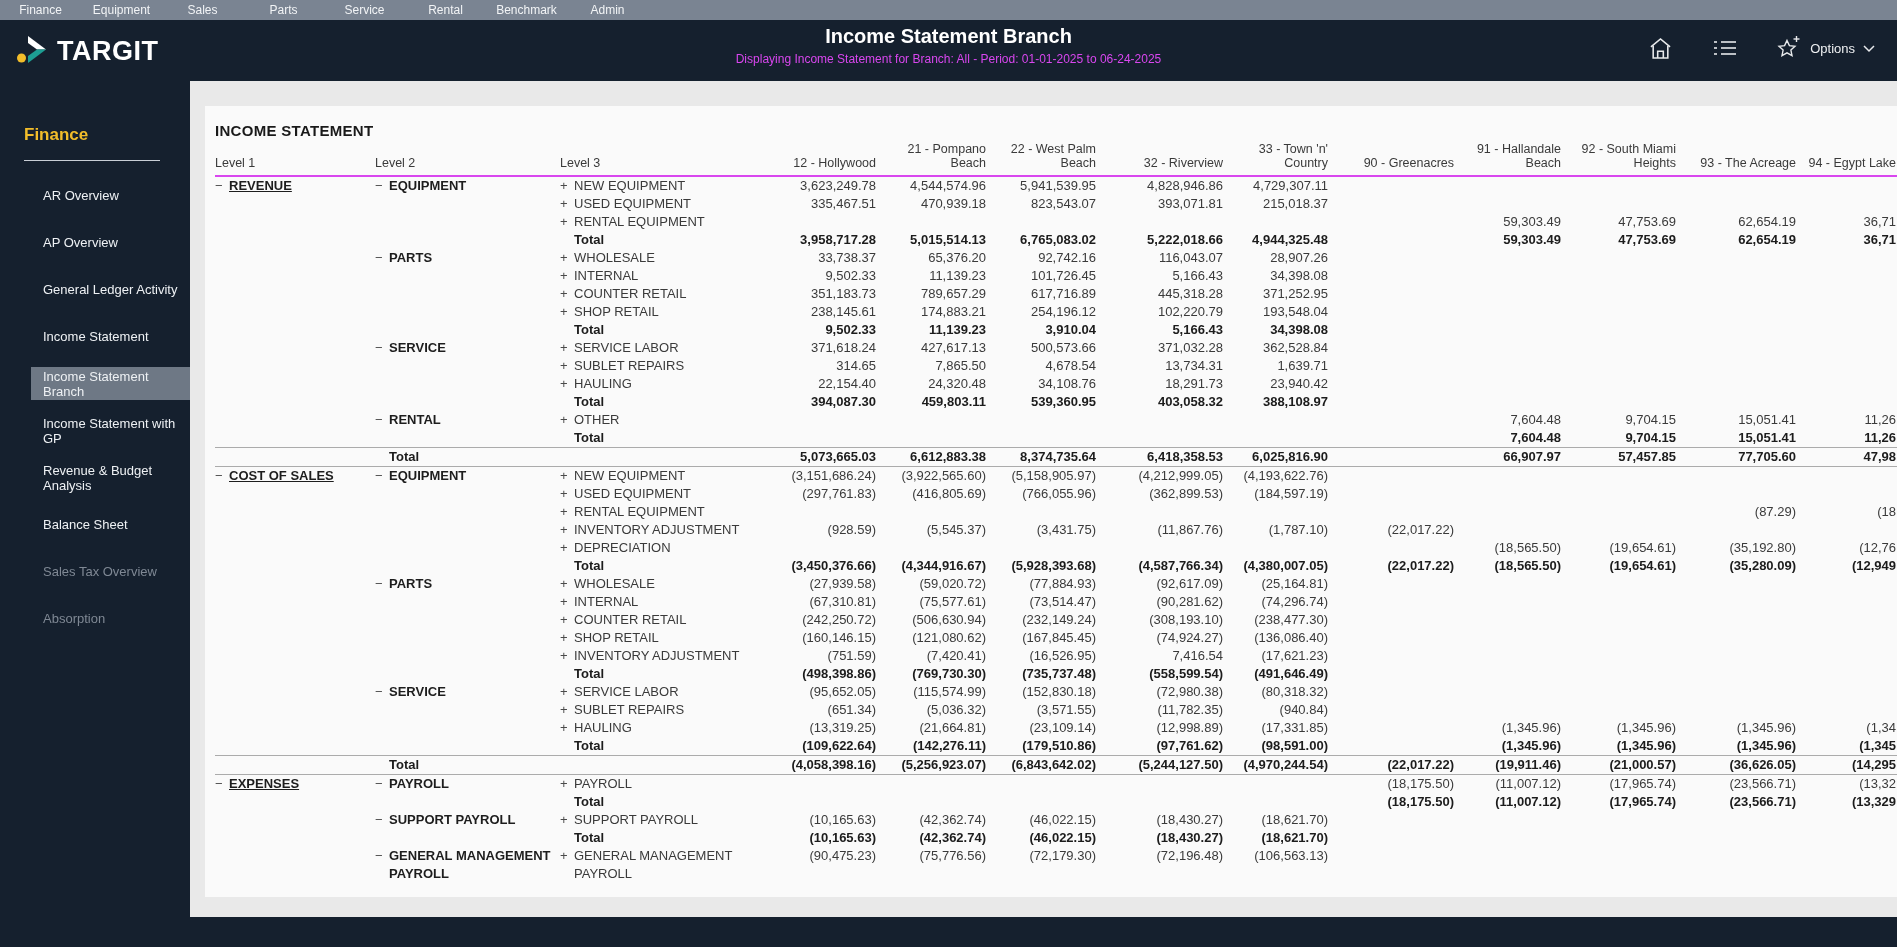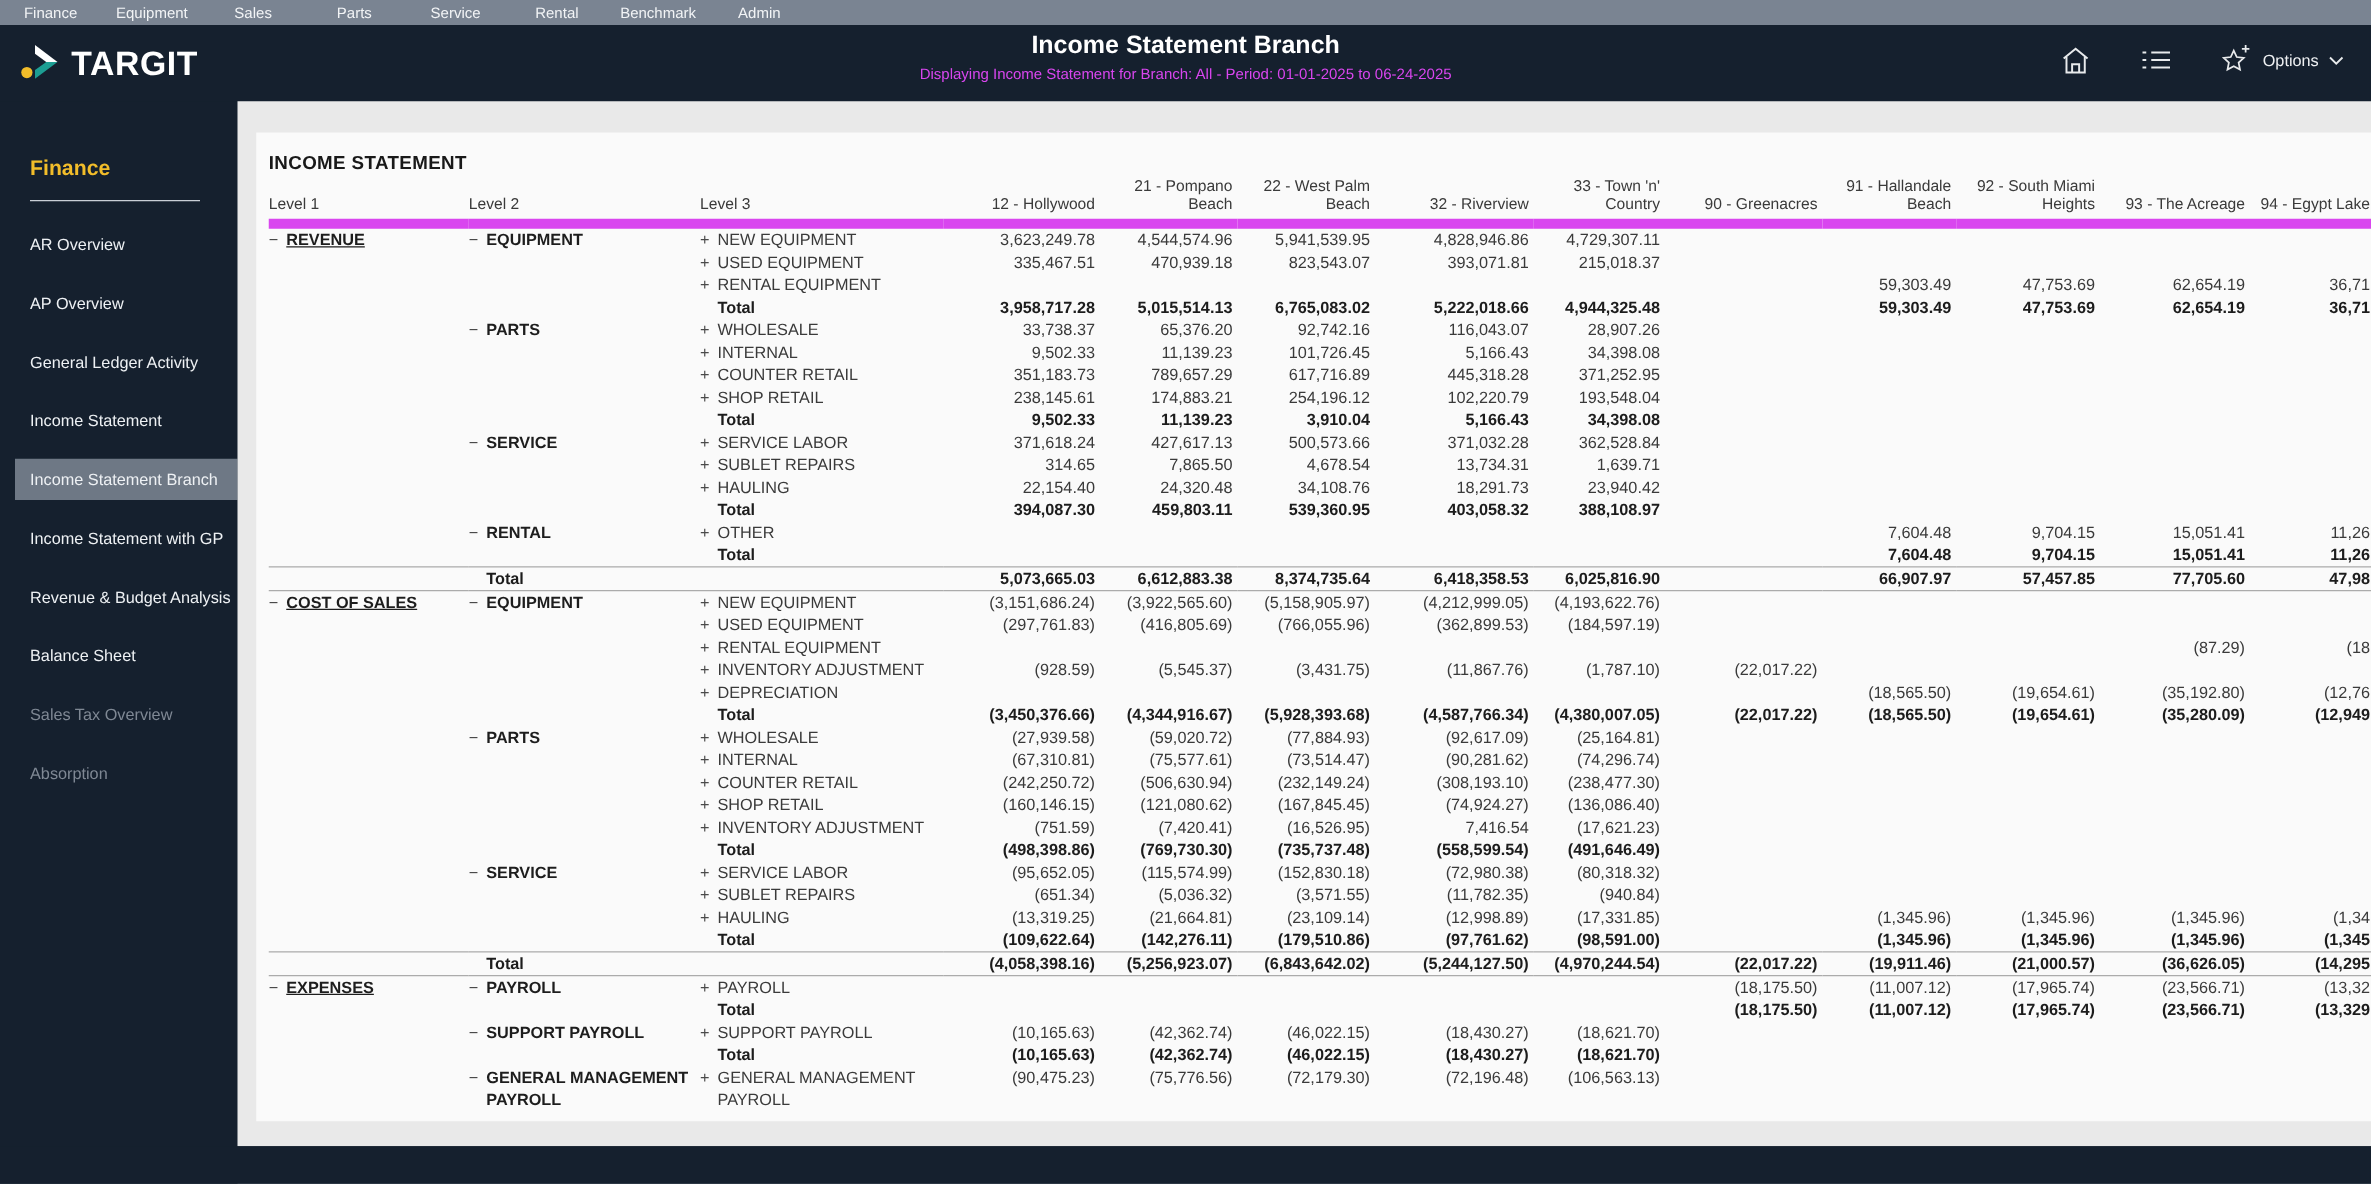--- a/index.html
+++ b/index.html
@@ -29,38 +29,38 @@
   .page-title{ color:#ffffff; font-size:20px; font-weight:700; }
   .page-subtitle{ color:#d946ef; font-size:12px; margin-top:4px; }
   .headicons{ position:absolute; right:20px; top:14px; display:flex; align-items:center; }
   .hicon{ cursor:pointer; display:flex; align-items:center; }
   .options-label{ color:#eef0f2; font-size:13px; margin:0 6px 0 6px; cursor:pointer; }
 
   
   .sidebar{ position:absolute; top:81px; left:0; width:190px; bottom:0; background:#15202e; }
   .sb-title{ color:#f2bd2a; font-size:17px; font-weight:700; padding:44px 0 0 24px; }
   .sb-rule{ border:none; border-top:1px solid #c9ced6; width:136px; margin:15px 0 0 24px; }
-  .sb-items{ margin-top:11px; }
+  .sb-items{ margin-top:11px;padding-left:19px; }
   .sb-item{ position:relative; height:47px; display:flex; align-items:center;
             padding-left:24px; color:#eef1f4; font-size:13px; cursor:pointer; }
   .sb-item .sb-label{ position:relative; z-index:1; }
   .sb-item.selected::before{ content:''; position:absolute; left:12px; right:0; top:7px; bottom:7px; background:#6e7885; }
   .sb-item.disabled{ color:#7f8894; cursor:default; }
 
   
   .main{ position:absolute; left:190px; top:81px; right:0; height:836px; background:#e9e9e9; }
   .card{ position:absolute; left:15px; top:25px; width:1700px; height:791px; background:#fafafa; }
   .report-title{ position:absolute; left:10px; top:16px; font-size:15px; font-weight:700;
                  color:#191919; letter-spacing:.3px; }
 
   
   table{ position:absolute; left:10px; top:36px; border-collapse:collapse; table-layout:fixed; width:1685px; }
   thead th{
     font-weight:400; font-size:12.5px; color:#3a3a3a; text-align:left;
-    vertical-align:bottom; padding:0 0 5px 0; border-bottom:8px solid #d946ef; line-height:14px;
+    vertical-align:bottom; padding:0 0 5px 0; border-bottom:2px solid #d946ef; line-height:14px;
   }
   thead th.num{ text-align:right; padding-right:4px; }
   tbody td{ font-size:13px; color:#3a3a3a; padding:0; vertical-align:top; line-height:18px; height:18px; }
   td.num{ text-align:right; padding-right:4px; white-space:nowrap; }
   .cellflex{ display:flex; align-items:flex-start; }
   .sign{ width:14px; flex:none; color:#4a4a4a; font-weight:400; cursor:pointer; }
   .l1 .lbl{ font-weight:700; text-decoration:underline; color:#1d1d1d; cursor:pointer; }
   .l2 .lbl{ font-weight:700; color:#1d1d1d; cursor:pointer; }
   .l3 .lbl{ cursor:pointer; }
   .tlabel{ font-weight:700; color:#1c1c1c; padding-left:14px; display:inline-block; }

